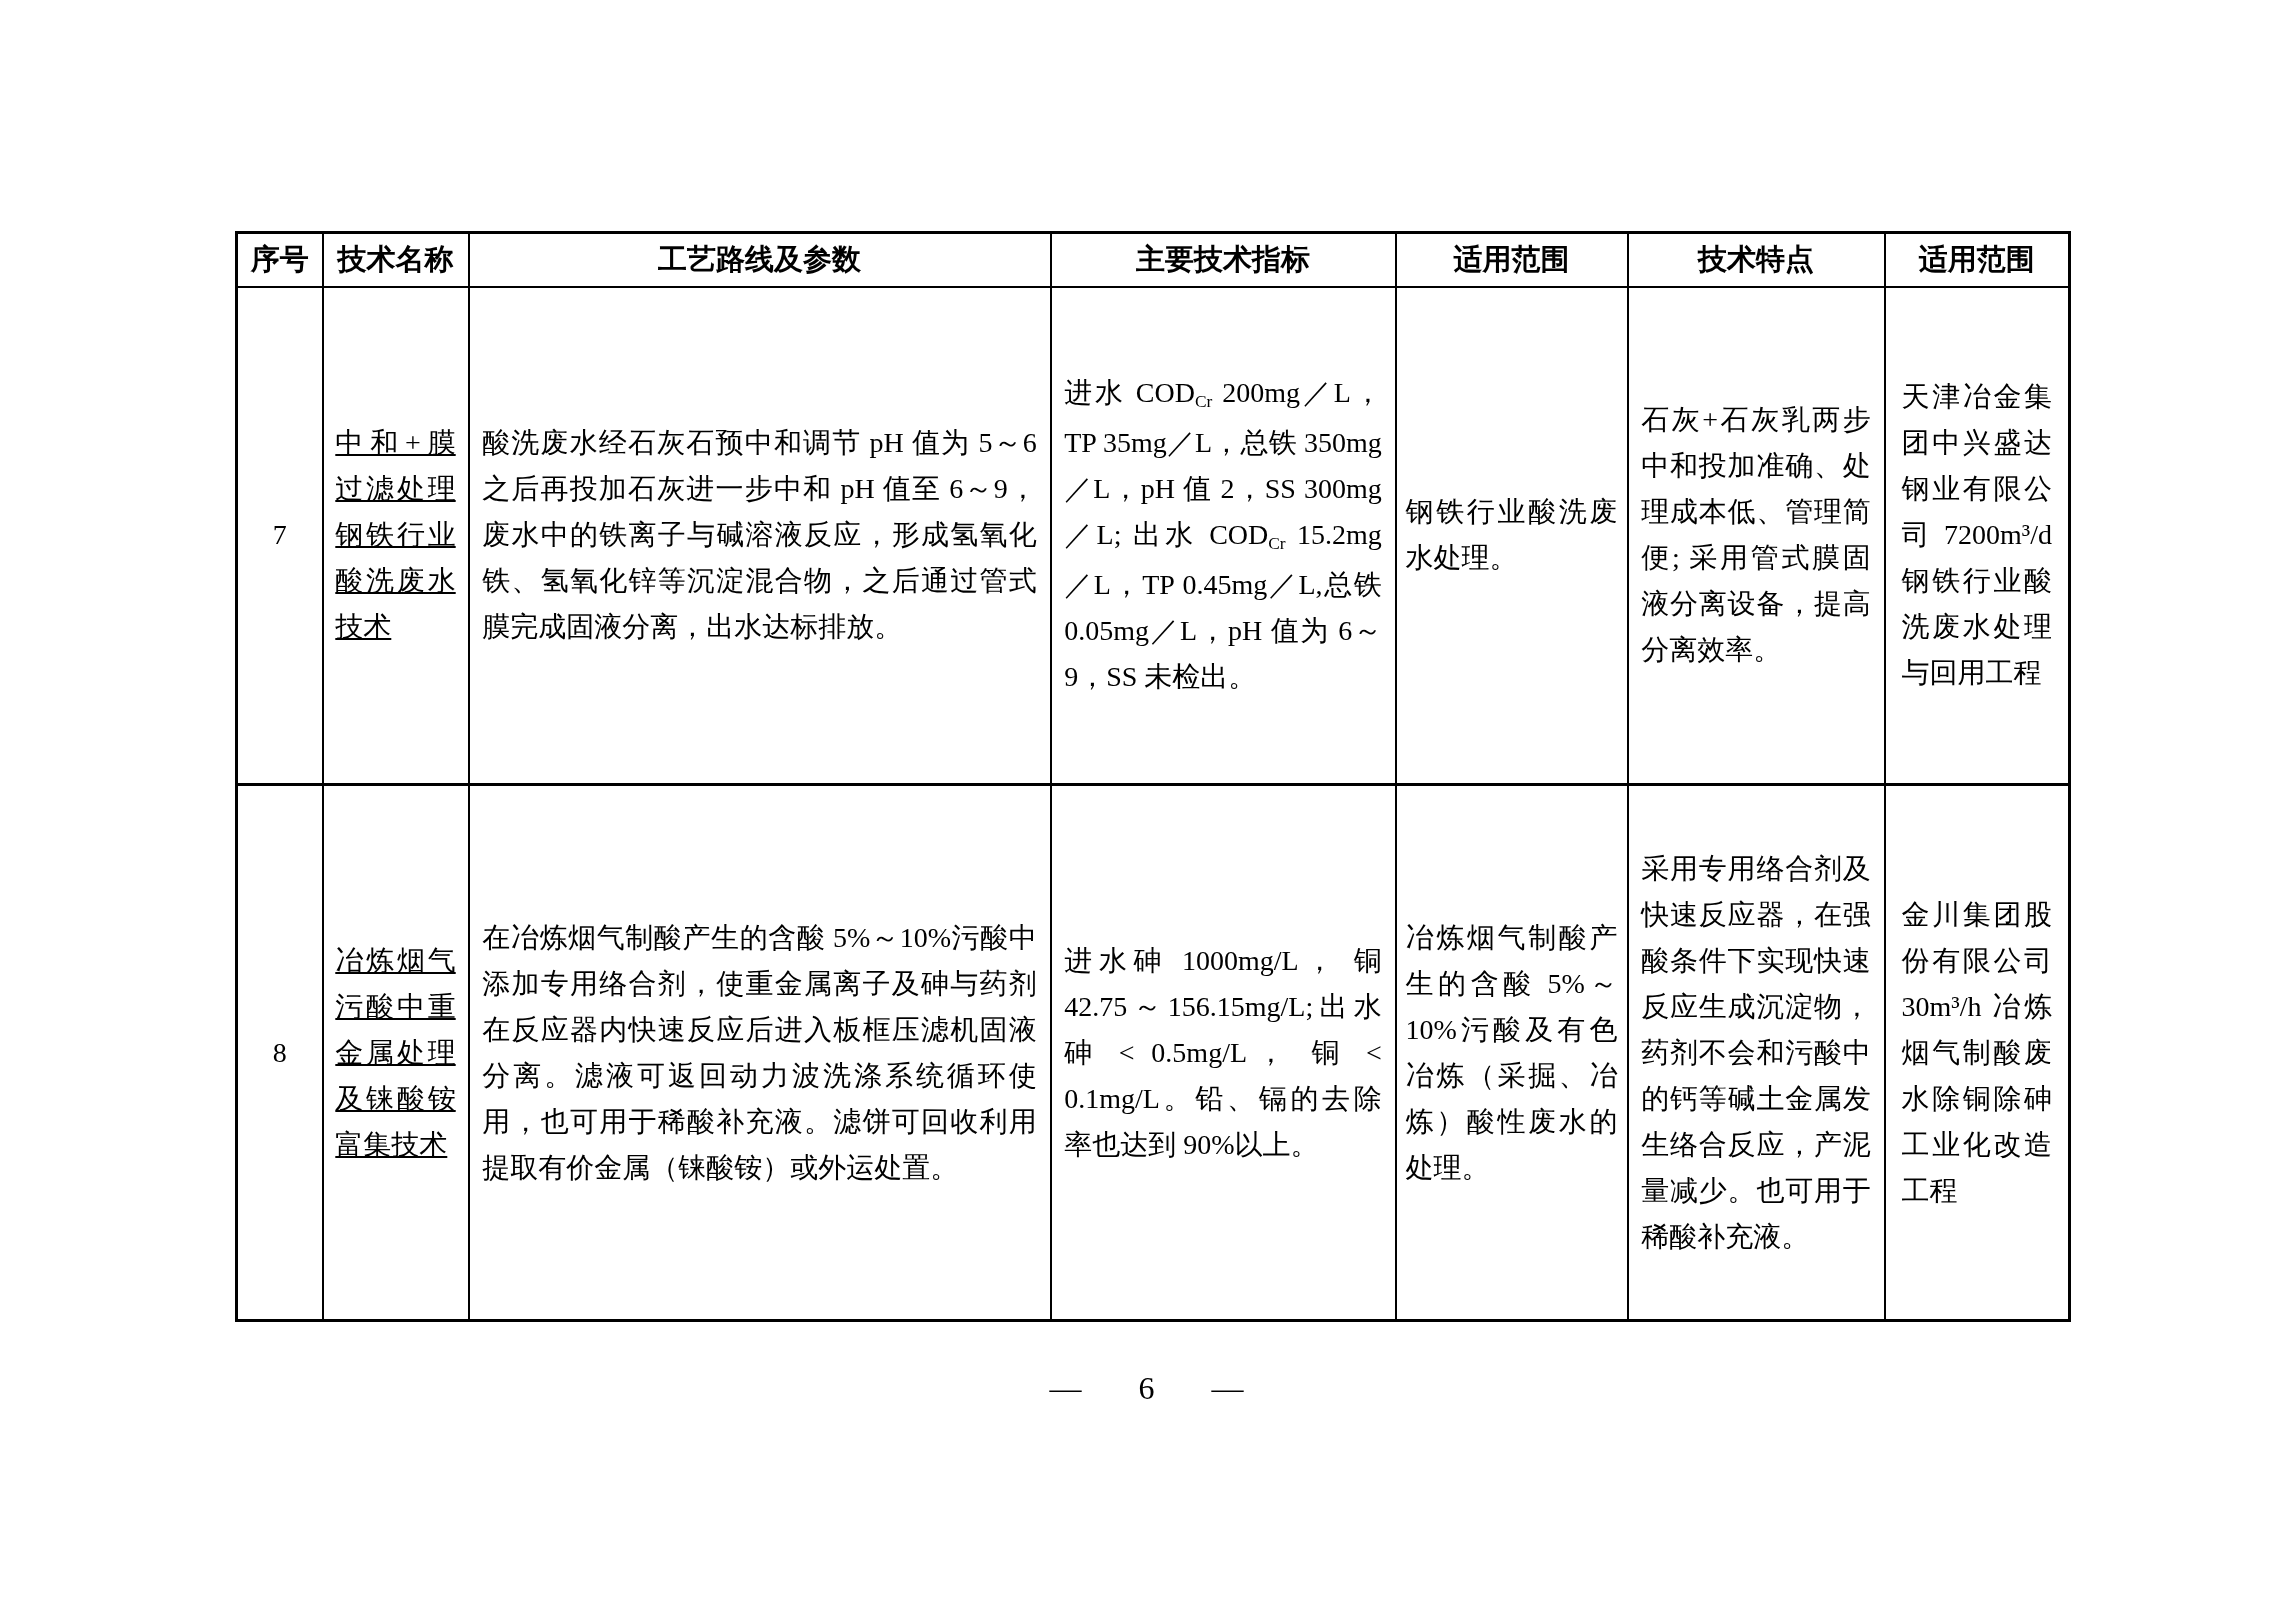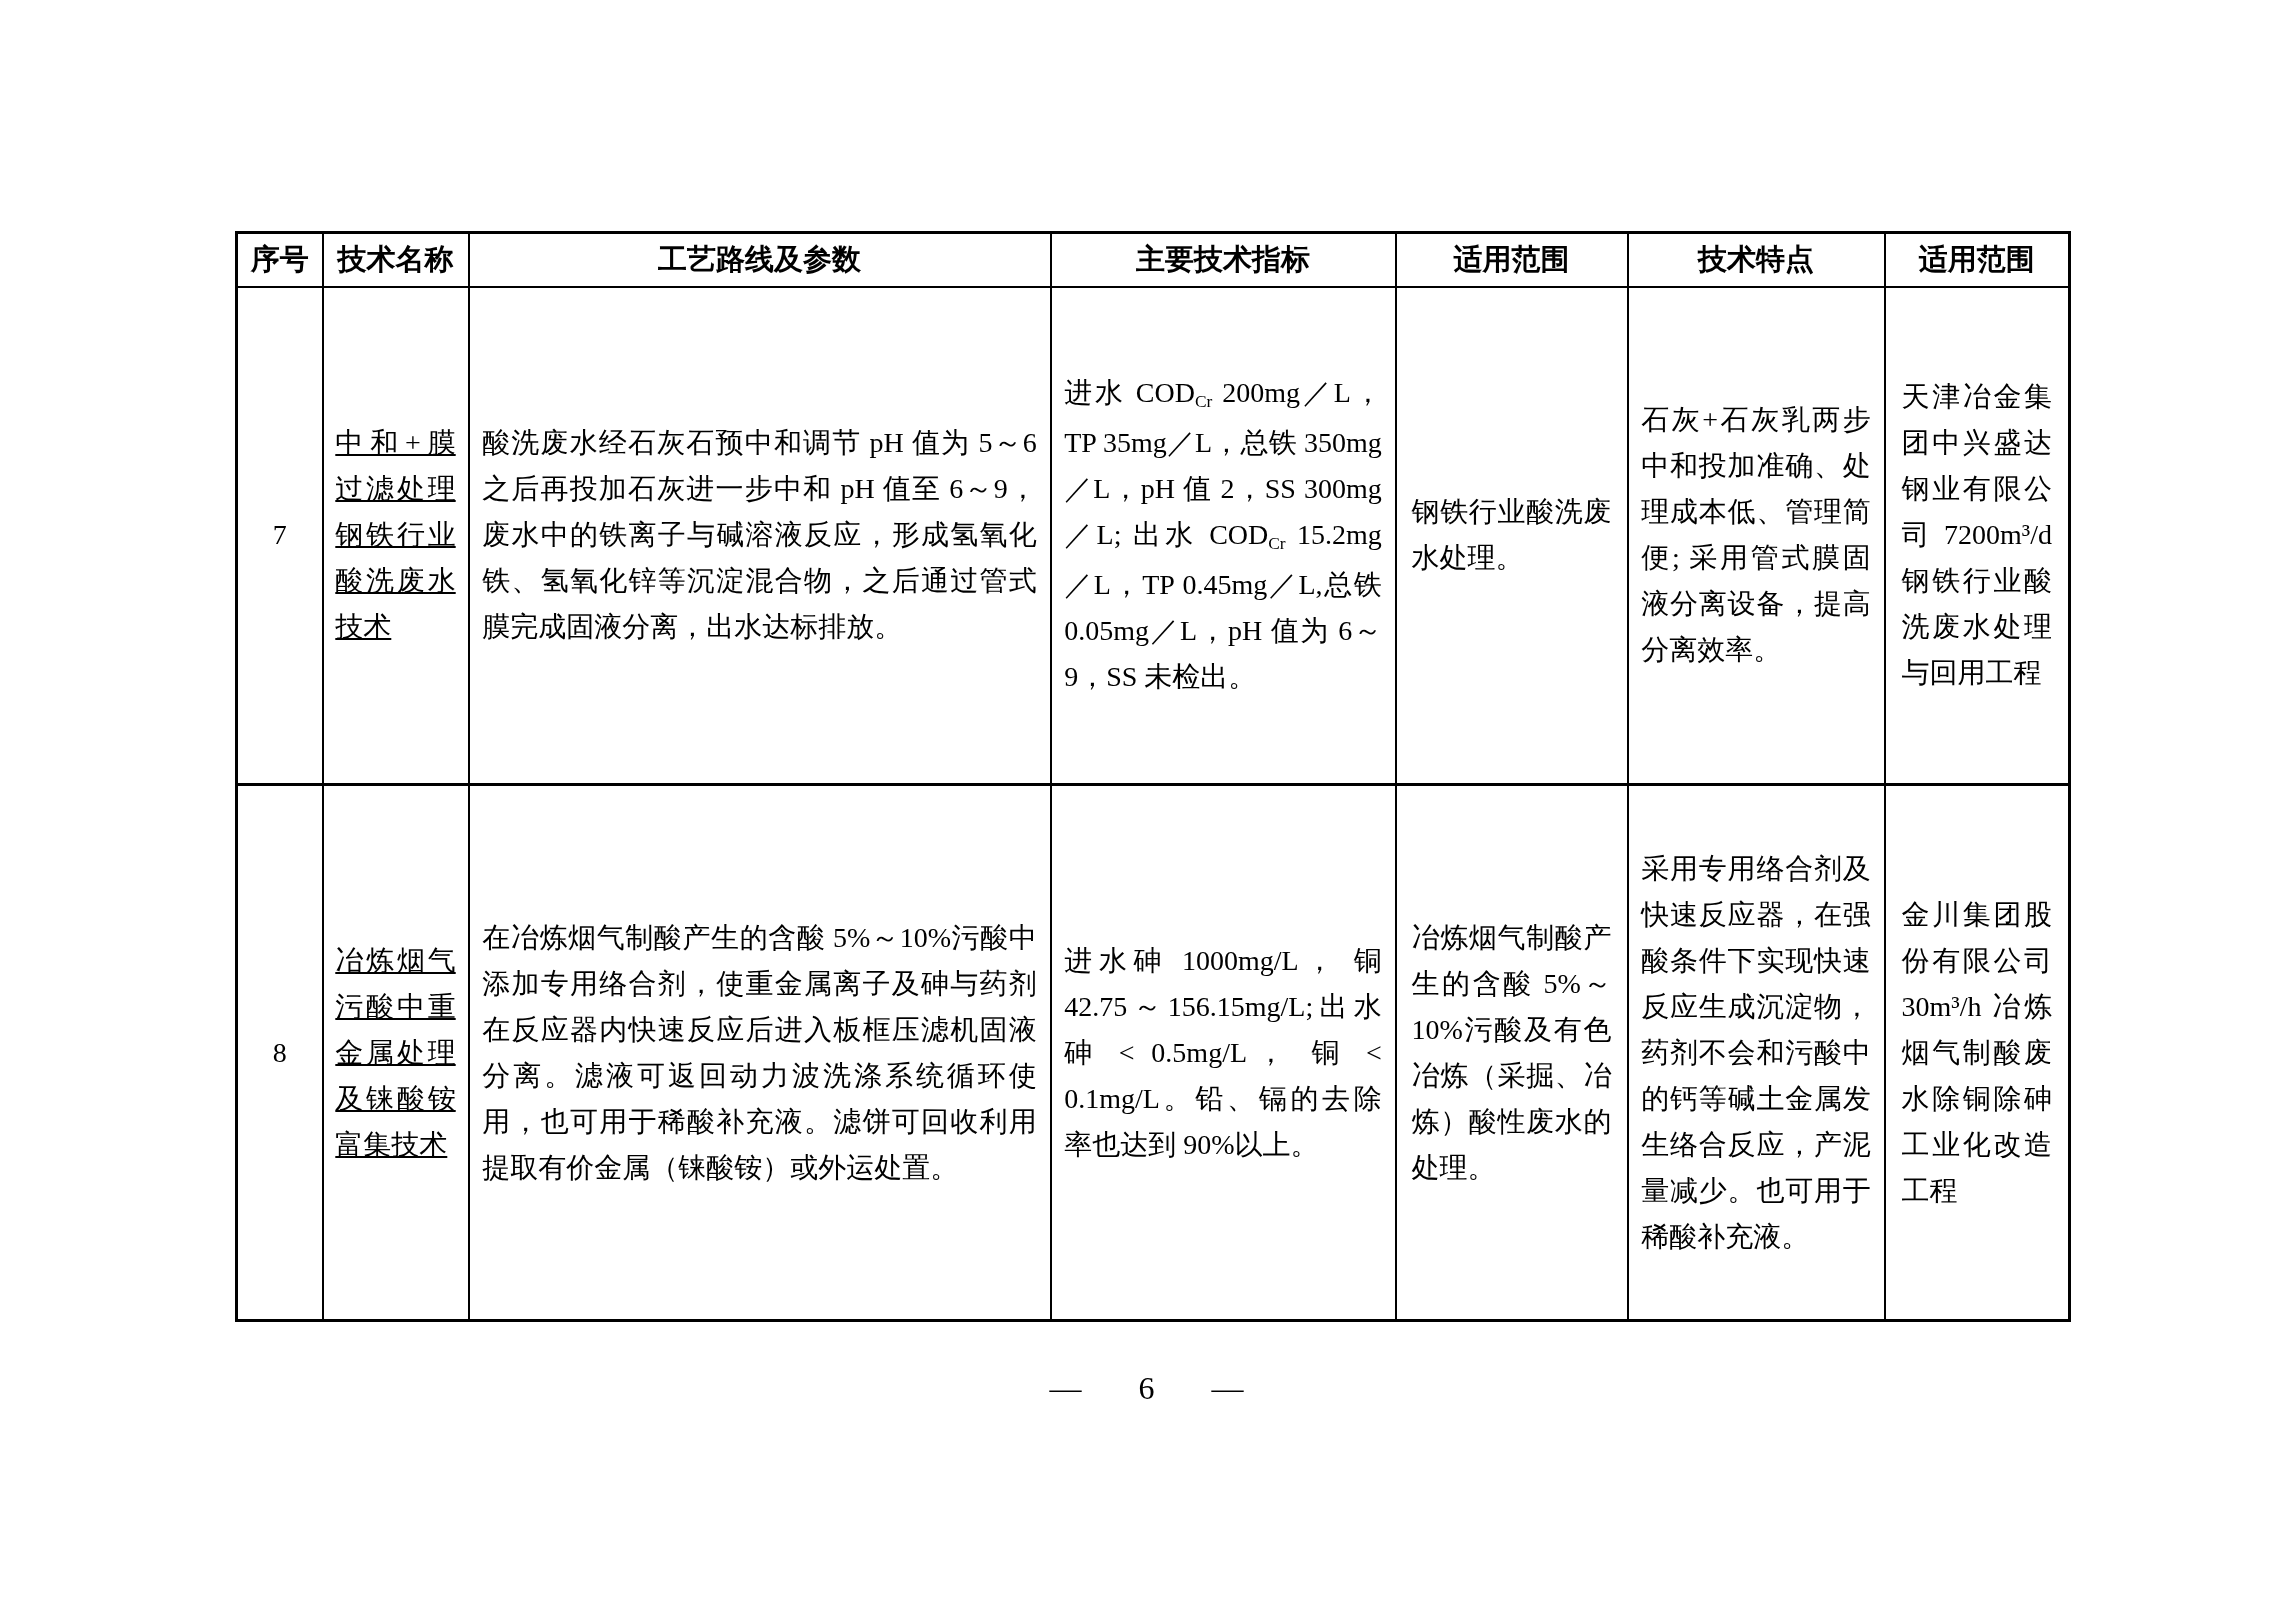--- a/index.html
+++ b/index.html
@@ -41,21 +41,21 @@
     line-height: 46px;
     vertical-align: middle;
     text-align: justify;
     padding: 0 12.7px;
     overflow: hidden;
   }
   tr.row-7 { height: 498px; border-bottom: 3.9px solid #000; }
   tr.row-8 { height: 536px; }
   td.c-no { text-align: center; padding: 0 2px; }
   td.c-name { padding: 0 11.8px; text-decoration: underline; }
-  td.c-scope { padding: 0 15px; }
+  td.c-scope { padding: 0 9px; }
   td.c-case { padding: 0 16px; }
   .sub {
     font-size: 0.62em;
     vertical-align: baseline;
     position: relative;
     top: 0.25em;
   }
   .footer {
     position: absolute;
     top: 1370px;

